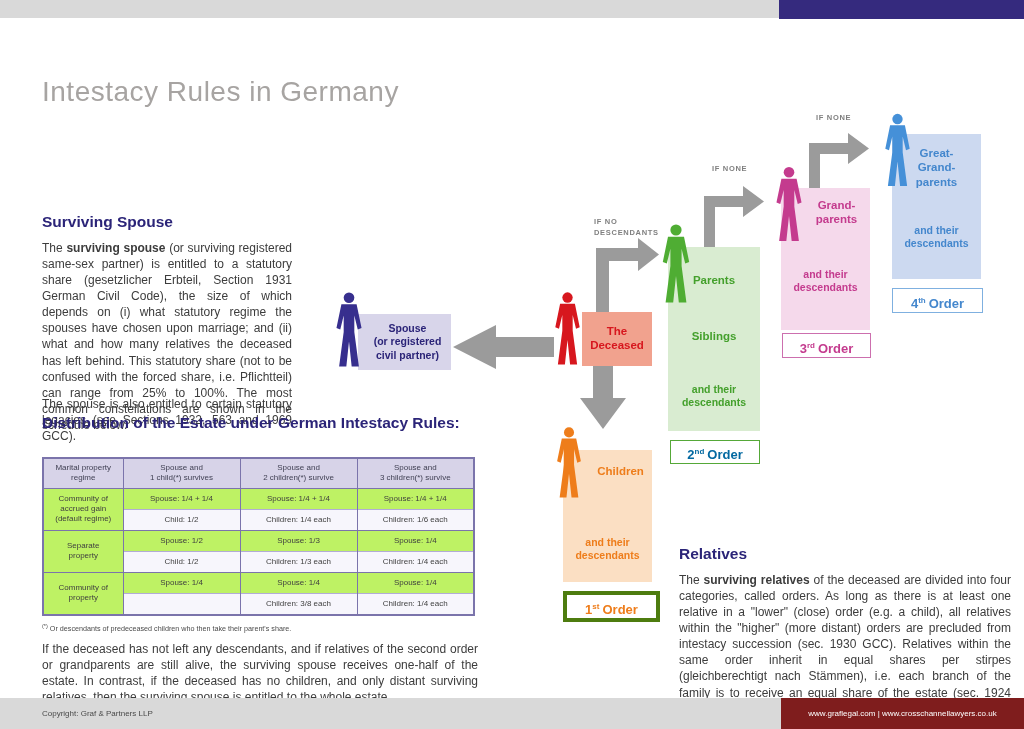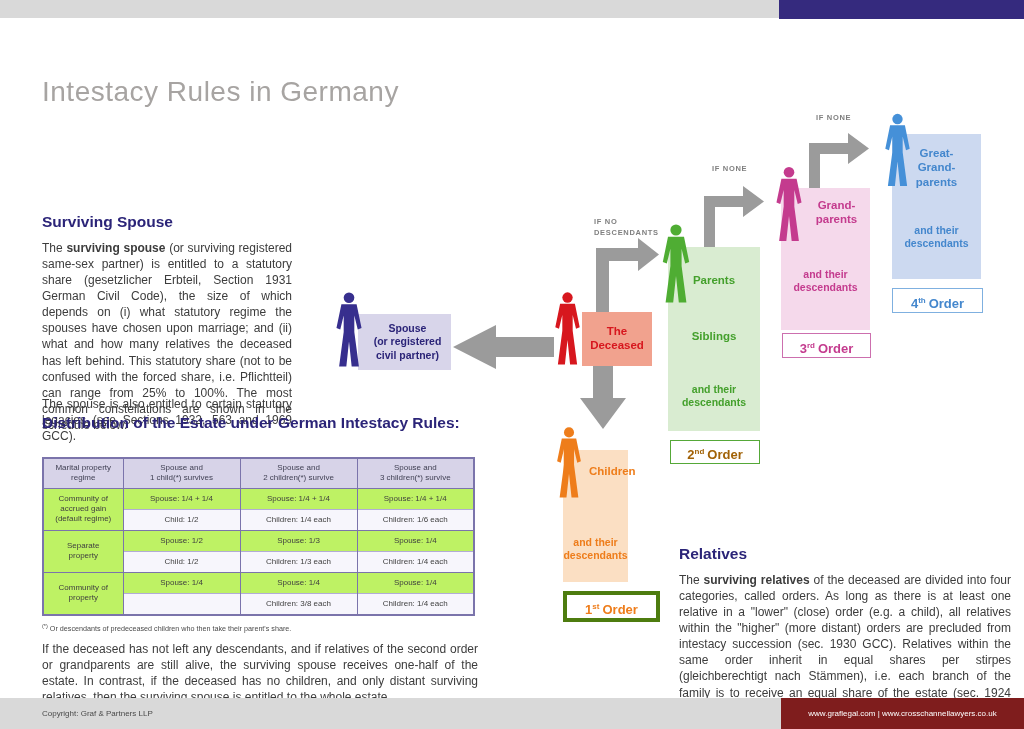--- a/index.html
+++ b/index.html
@@ -51,40 +51,40 @@
 
   .dec-box{position:absolute;left:582px;top:312px;width:70px;height:54px;background:#f1a28e;
            display:flex;align-items:center;justify-content:center;text-align:center;
            font-weight:bold;font-size:11.5px;line-height:1.2;color:#d7171e;white-space:pre-line;}
   .spouse-box{position:absolute;left:358px;top:314px;width:93px;height:56px;background:#d8d5ea;
            display:flex;align-items:center;justify-content:center;text-align:center;
            font-weight:bold;font-size:10.5px;line-height:1.25;color:#2b2478;white-space:pre-line;
            padding-left:6px;box-sizing:border-box;}
 
   .col-box{position:absolute;}
-  .children-box{left:563px;top:450px;width:65px;height:132px;background:#fbdfc3;}
+  .children-box{left:563px;top:450px;width:89px;height:132px;background:#fbdfc3;}
   .green-box{left:668px;top:247px;width:92px;height:184px;background:#d9ecd1;}
   .pink-box{left:781px;top:188px;width:89px;height:142px;background:#f5d9eb;}
   .blue-box{left:892px;top:134px;width:89px;height:145px;background:#ccd9f0;}
   .col-label{position:absolute;left:0;right:0;text-align:center;font-weight:bold;white-space:pre-line;line-height:1.25;}
   .children-box .t{top:14px;left:26px;font-size:11.5px;color:#ee7d1b;}
   .children-box .s{top:86px;font-size:10.5px;color:#ee7d1b;}
   .green-box .t1{top:26px;font-size:11.5px;color:#44a02c;}
   .green-box .t2{top:82px;font-size:11.5px;color:#44a02c;}
   .green-box .s{top:136px;font-size:10.5px;color:#44a02c;}
   .pink-box .t{top:10px;left:22px;font-size:11.5px;color:#c43b8e;}
   .pink-box .s{top:80px;font-size:10.5px;color:#c43b8e;}
   .blue-box .t{top:12px;font-size:11.5px;color:#4487cd;}
   .blue-box .s{top:90px;font-size:10.5px;color:#4487cd;}
 
   .order-box{position:absolute;background:#fff;text-align:center;font-weight:bold;font-size:13px;}
   .order-box sup{font-size:8px;}
   .order-box .w{margin-left:3px;}
   .o1{left:563px;top:591px;width:89px;height:23px;line-height:23px;border:4px solid #4d7c0f;color:#ee7d1b;}
-  .o2{left:670px;top:440px;width:88px;height:22px;line-height:22px;border:1px solid #55a838;color:#a16207;}
+  .o2{left:670px;top:440px;width:88px;height:22px;line-height:22px;border:1px solid #55a838;color:#0369a1;}
   .o3{left:782px;top:333px;width:87px;height:23px;line-height:23px;border:1px solid #cc6fae;color:#c43b8e;}
   .o4{left:892px;top:288px;width:89px;height:23px;line-height:23px;border:1px solid #7fb0e0;color:#4487cd;}
 
   .p-dec{left:549px;top:292px;width:37px;height:74px;color:#d7171e;}
   .p-spouse{left:330px;top:292px;width:38px;height:76px;color:#372f8e;}
   .p-child{left:551px;top:427px;width:36px;height:72px;color:#ee7d1b;}
   .p-parent{left:656px;top:224px;width:40px;height:80px;color:#4fad33;}
   .p-gp{left:770px;top:166px;width:38px;height:77px;color:#c43b8e;}
   .p-ggp{left:879px;top:113px;width:37px;height:75px;color:#4590d8;}
 

